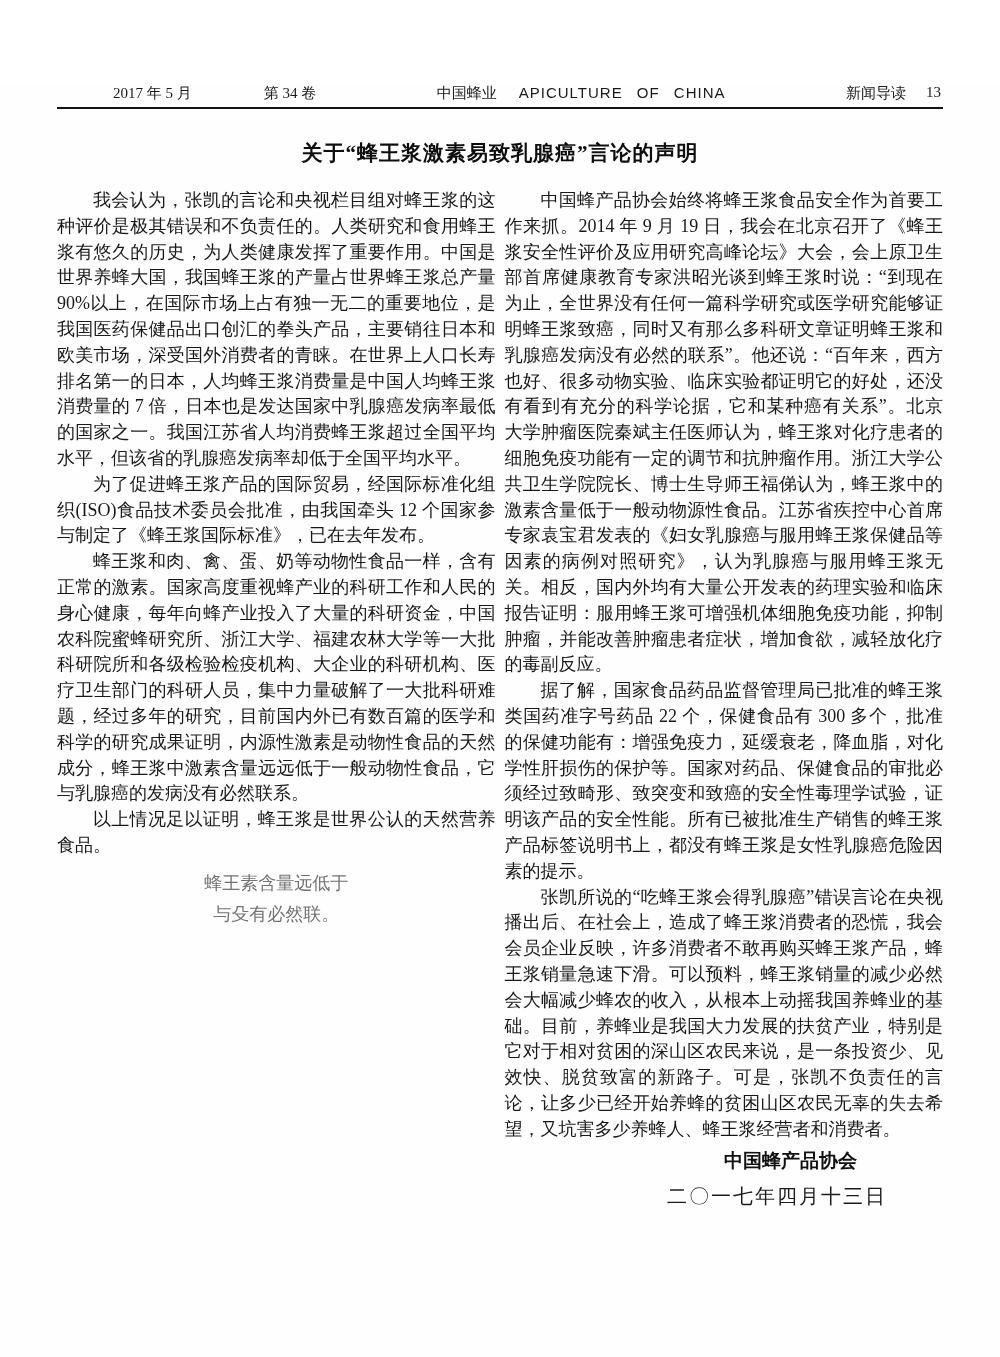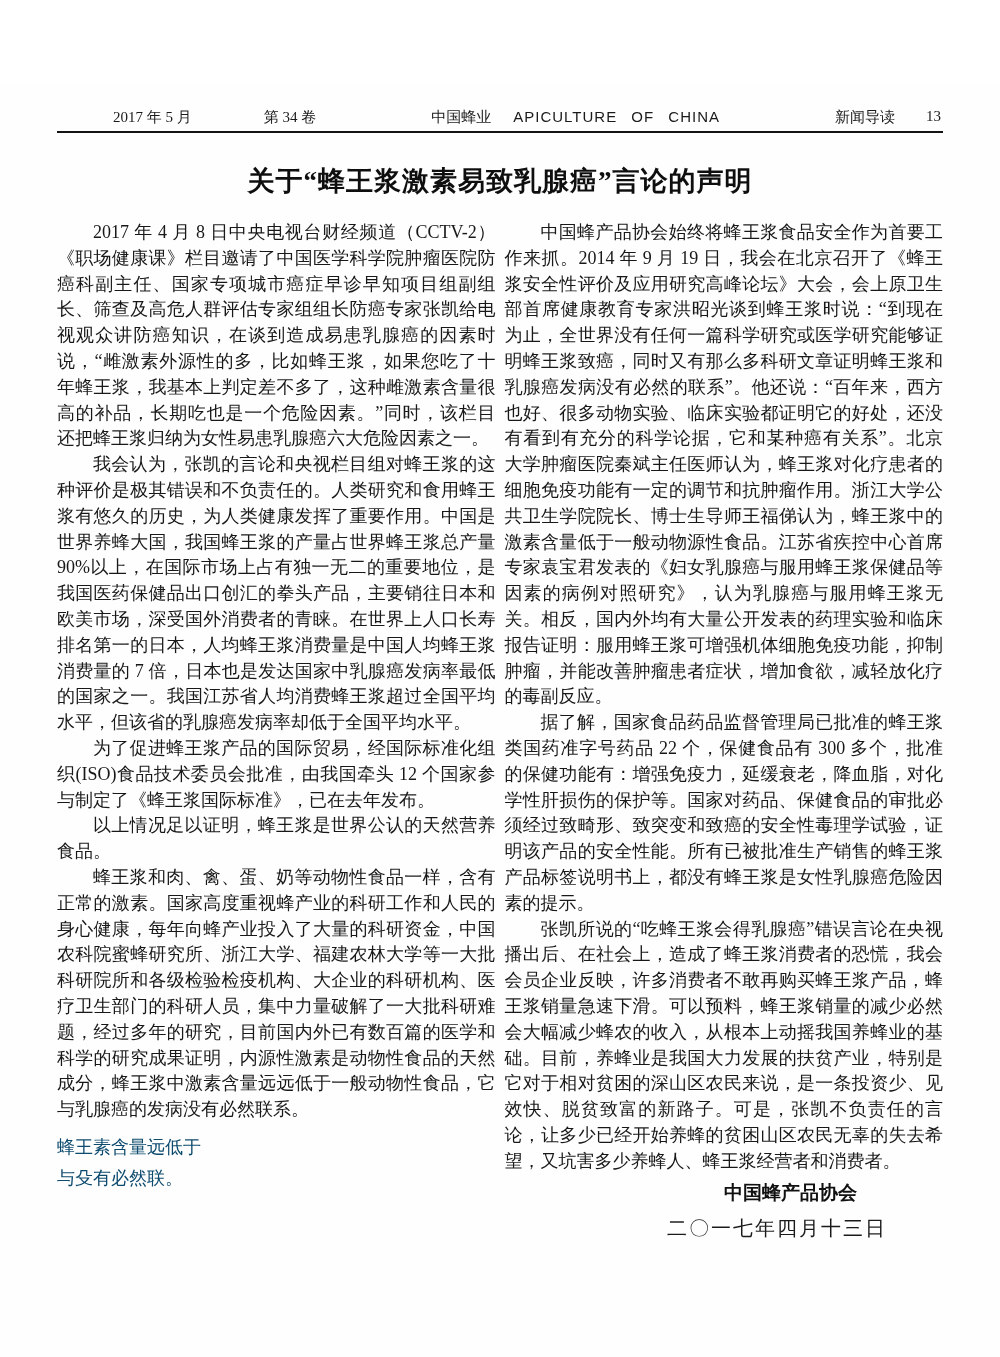--- a/index.html
+++ b/index.html
@@ -28,26 +28,26 @@
     align-items: baseline;
     justify-content: space-between;
     font-size: 15px;
     color: #1a1a1a;
     padding-bottom: 4px;
     border-bottom: 2.5px solid #141414;
   }
   .rh-left { display: flex; gap: 72px; padding-left: 56px; }
   .rh-center { display: flex; gap: 22px; }
   .rh-en { font-family: Liberation Sans, sans-serif; word-spacing: 9px; letter-spacing: 1px; }
-  .rh-right { display: flex; gap: 31px; padding-right: 2px; margin-top: 24px; }
+  .rh-right { display: flex; gap: 20px; padding-right: 2px; }
   
   .article-title {
     margin: 30px 60px 0 60px;
     text-align: center;
-    font-size: 27px;
+    font-size: 21px;
     font-weight: bold;
     letter-spacing: 1px;
     color: #0e0e0e;
   }
   
   .columns {
     display: flex;
     gap: 9px;
     padding: 21px 57px 0 57px;
     box-sizing: border-box;
@@ -60,21 +60,22 @@
     color: #181818;
   }
   .col p {
     margin: 0;
     text-indent: 2em;
     
     text-justify: inter-ideograph;
   }
   .faint-line {
     text-indent: 0 !important;
-    color: #0c4a6e;
+    text-align: center;
+    color: #737373;
     margin-top: 12px !important;
   }
   .faint-line.second { margin-top: 5px !important; }
   .signature {
     margin-top: 6px;
     text-align: right;
     padding-right: 86px;
     font-family: "Liberation Sans", "DejaVu Sans", sans-serif;
     font-weight: bold;
     font-size: 19px;
@@ -107,25 +108,24 @@
       <span>新闻导读</span>
       <span>13</span>
     </div>
   </div>
 
   <h1 class="article-title">关于“蜂王浆激素易致乳腺癌”言论的声明</h1>
 
   <div class="columns">
 
     <div class="col">
-      <p>2017 年 4 月 8 日中央电视台财经频道（CCTV-2）《职场健康课》栏目邀请了中国医学科学院肿瘤医院防癌科副主任、国家专项城市癌症早诊早知项目组副组长、筛查及高危人群评估专家组组长防癌专家张凯给电视观众讲防癌知识，在谈到造成易患乳腺癌的因素时说，“雌激素外源性的多，比如蜂王浆，如果您吃了十年蜂王浆，我基本上判定差不多了，这种雌激素含量很高的补品，长期吃也是一个危险因素。”同时，该栏目还把蜂王浆归纳为女性易患乳腺癌六大危险因素之一。</p>
       <p>我会认为，张凯的言论和央视栏目组对蜂王浆的这种评价是极其错误和不负责任的。人类研究和食用蜂王浆有悠久的历史，为人类健康发挥了重要作用。中国是世界养蜂大国，我国蜂王浆的产量占世界蜂王浆总产量 90%以上，在国际市场上占有独一无二的重要地位，是我国医药保健品出口创汇的拳头产品，主要销往日本和欧美市场，深受国外消费者的青睐。在世界上人口长寿排名第一的日本，人均蜂王浆消费量是中国人均蜂王浆消费量的 7 倍，日本也是发达国家中乳腺癌发病率最低的国家之一。我国江苏省人均消费蜂王浆超过全国平均水平，但该省的乳腺癌发病率却低于全国平均水平。</p>
       <p>为了促进蜂王浆产品的国际贸易，经国际标准化组织(ISO)食品技术委员会批准，由我国牵头 12 个国家参与制定了《蜂王浆国际标准》，已在去年发布。</p>
+      <p>蜂王浆和肉、禽、蛋、奶等动物性食品一样，含有正常的激素。国家高度重视蜂产业的科研工作和人民的身心健康，每年向蜂产业投入了大量的科研资金，中国农科院蜜蜂研究所、浙江大学、福建农林大学等一大批科研院所和各级检验检疫机构、大企业的科研机构、医疗卫生部门的科研人员，集中力量破解了一大批科研难题，经过多年的研究，目前国内外已有数百篇的医学和科学的研究成果证明，内源性激素是动物性食品的天然成分，蜂王浆中激素含量远远低于一般动物性食品，它与乳腺癌的发病没有必然联系。</p>
       <p>以上情况足以证明，蜂王浆是世界公认的天然营养食品。</p>
-      <p>蜂王浆和肉、禽、蛋、奶等动物性食品一样，含有正常的激素。国家高度重视蜂产业的科研工作和人民的身心健康，每年向蜂产业投入了大量的科研资金，中国农科院蜜蜂研究所、浙江大学、福建农林大学等一大批科研院所和各级检验检疫机构、大企业的科研机构、医疗卫生部门的科研人员，集中力量破解了一大批科研难题，经过多年的研究，目前国内外已有数百篇的医学和科学的研究成果证明，内源性激素是动物性食品的天然成分，蜂王浆中激素含量远远低于一般动物性食品，它与乳腺癌的发病没有必然联系。</p>
       <p class="faint-line">蜂王素含量远低于</p>
       <p class="faint-line second">与殳有必然联。</p>
     </div>
 
     <div class="col">
       <p>中国蜂产品协会始终将蜂王浆食品安全作为首要工作来抓。2014 年 9 月 19 日，我会在北京召开了《蜂王浆安全性评价及应用研究高峰论坛》大会，会上原卫生部首席健康教育专家洪昭光谈到蜂王浆时说：“到现在为止，全世界没有任何一篇科学研究或医学研究能够证明蜂王浆致癌，同时又有那么多科研文章证明蜂王浆和乳腺癌发病没有必然的联系”。他还说：“百年来，西方也好、很多动物实验、临床实验都证明它的好处，还没有看到有充分的科学论据，它和某种癌有关系”。北京大学肿瘤医院秦斌主任医师认为，蜂王浆对化疗患者的细胞免疫功能有一定的调节和抗肿瘤作用。浙江大学公共卫生学院院长、博士生导师王福俤认为，蜂王浆中的激素含量低于一般动物源性食品。江苏省疾控中心首席专家袁宝君发表的《妇女乳腺癌与服用蜂王浆保健品等因素的病例对照研究》，认为乳腺癌与服用蜂王浆无关。相反，国内外均有大量公开发表的药理实验和临床报告证明：服用蜂王浆可增强机体细胞免疫功能，抑制肿瘤，并能改善肿瘤患者症状，增加食欲，减轻放化疗的毒副反应。</p>
       <p>据了解，国家食品药品监督管理局已批准的蜂王浆类国药准字号药品 22 个，保健食品有 300 多个，批准的保健功能有：增强免疫力，延缓衰老，降血脂，对化学性肝损伤的保护等。国家对药品、保健食品的审批必须经过致畸形、致突变和致癌的安全性毒理学试验，证明该产品的安全性能。所有已被批准生产销售的蜂王浆产品标签说明书上，都没有蜂王浆是女性乳腺癌危险因素的提示。</p>
       <p>张凯所说的“吃蜂王浆会得乳腺癌”错误言论在央视播出后、在社会上，造成了蜂王浆消费者的恐慌，我会会员企业反映，许多消费者不敢再购买蜂王浆产品，蜂王浆销量急速下滑。可以预料，蜂王浆销量的减少必然会大幅减少蜂农的收入，从根本上动摇我国养蜂业的基础。目前，养蜂业是我国大力发展的扶贫产业，特别是它对于相对贫困的深山区农民来说，是一条投资少、见效快、脱贫致富的新路子。可是，张凯不负责任的言论，让多少已经开始养蜂的贫困山区农民无辜的失去希望，又坑害多少养蜂人、蜂王浆经营者和消费者。</p>
       <div class="signature">中国蜂产品协会</div>
       <div class="signature-date">二〇一七年四月十三日</div>

